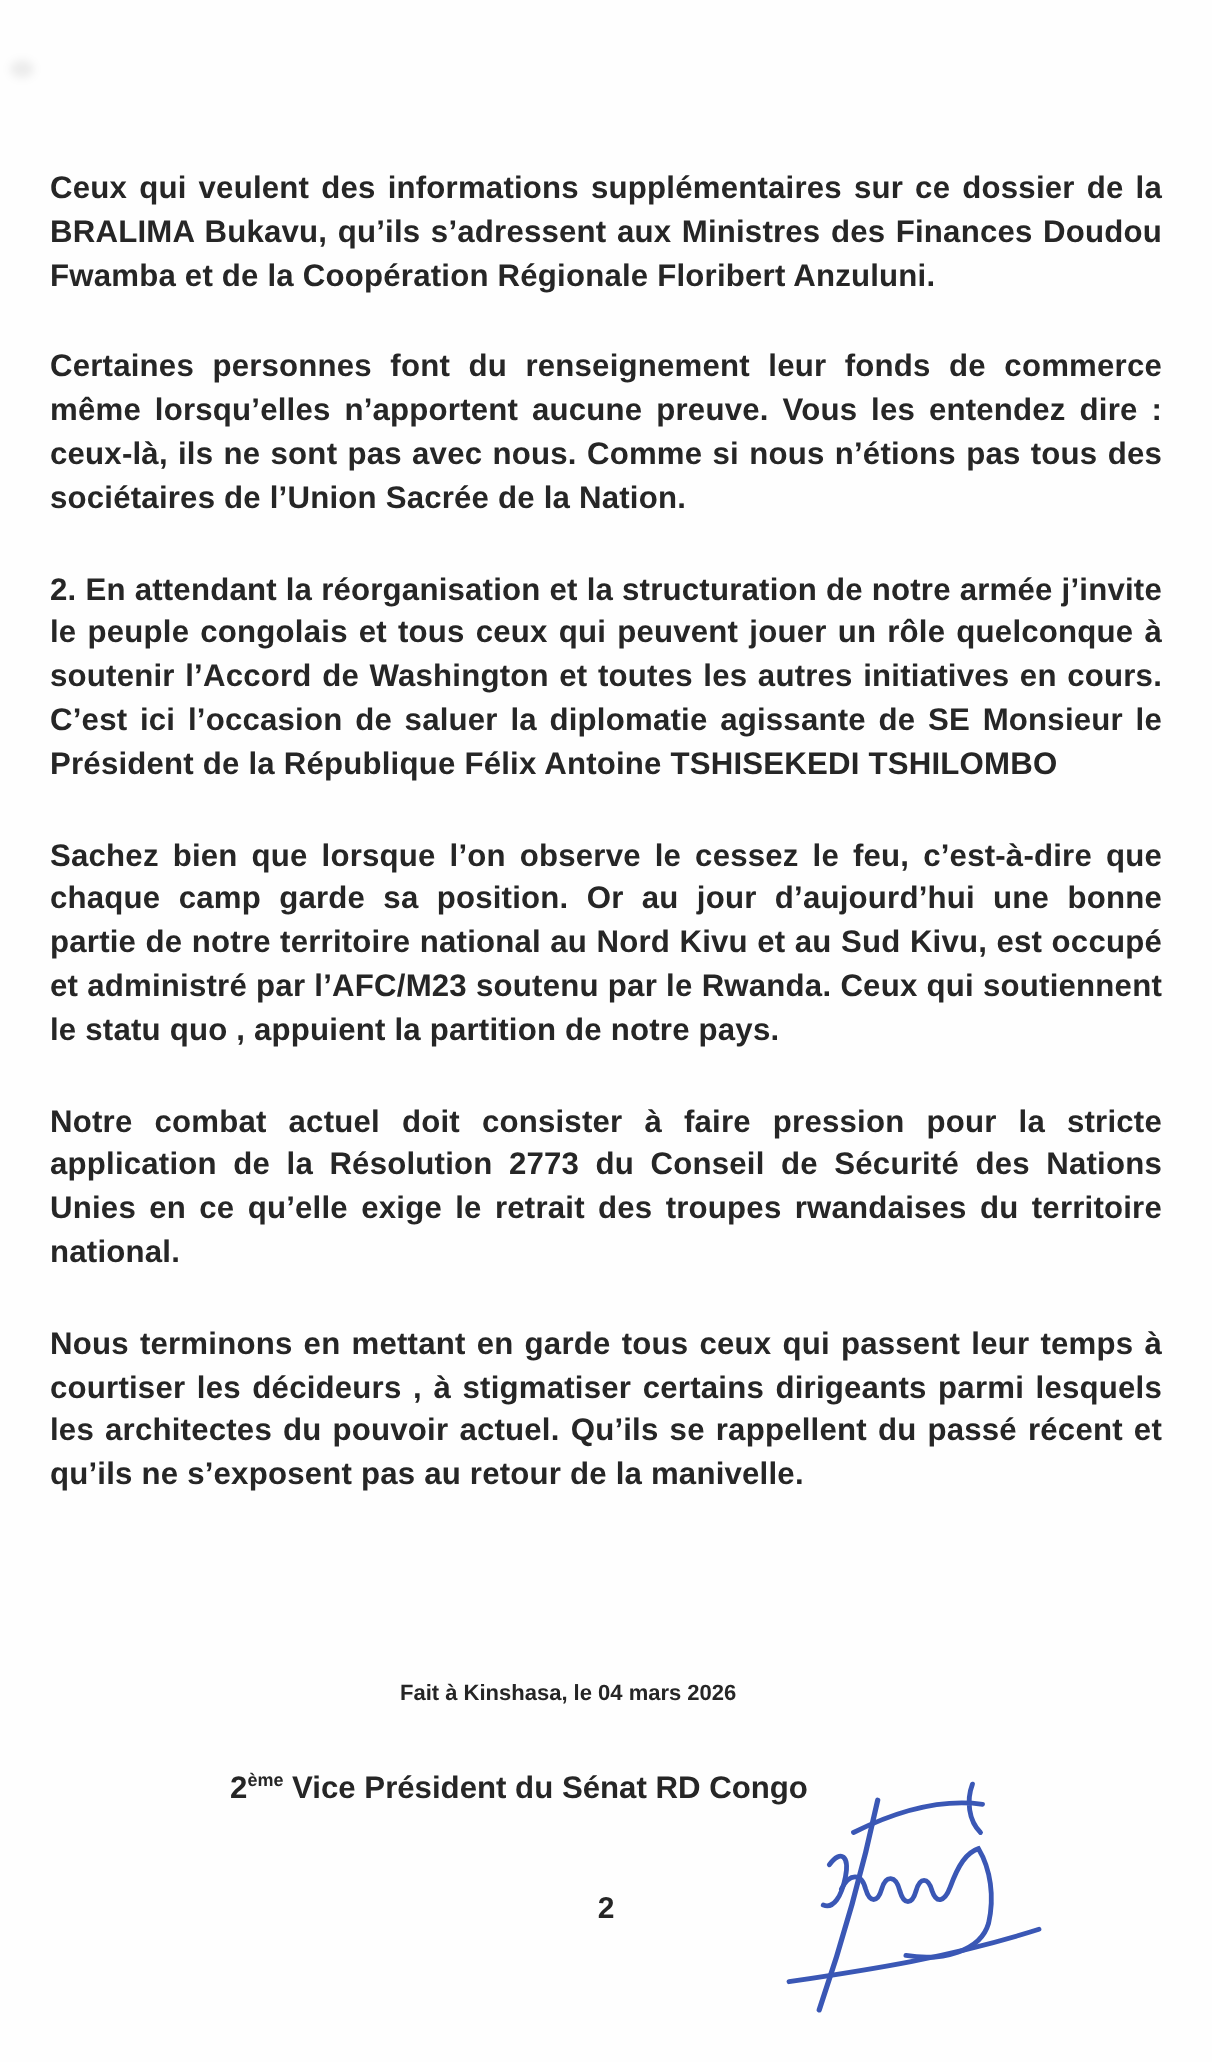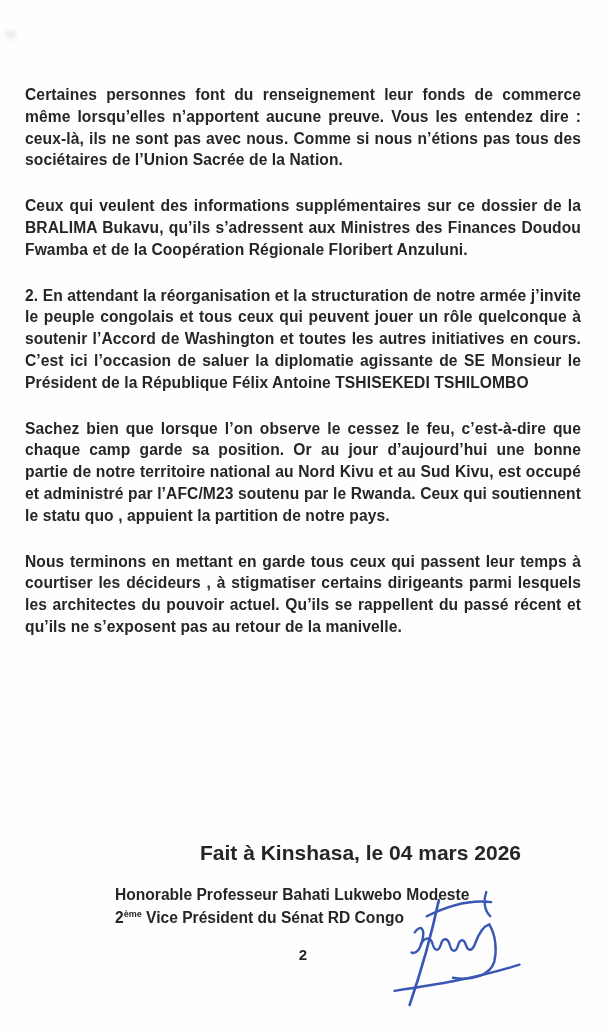--- a/index.html
+++ b/index.html
@@ -33,21 +33,21 @@
     line-height: 21.8px;
     font-weight: 700;
     text-align: justify;
     letter-spacing: 0.1px;
   }
   .para.no-gap { margin-bottom: 0; }
   .dateline {
     position: absolute;
     left: 200px;
     top: 841px;
-    font-size: 21px;
+    font-size: 11px;
     font-weight: 700;
     white-space: nowrap;
   }
   .sig-block {
     position: absolute;
     left: 115px;
     top: 883px;
     font-size: 15.6px;
     line-height: 23px;
     font-weight: 700;
@@ -75,31 +75,31 @@
   }
 </style>
 </head>
 <body>
 
 <div class="page">
 
   <div class="scan-smudge"></div>
 
   <div class="body-text">
+    <p class="para">Ceux qui veulent des informations supplémentaires sur ce dossier de la BRALIMA Bukavu, qu’ils s’adressent aux Ministres des Finances Doudou Fwamba et de la Coopération Régionale Floribert Anzuluni.</p>
     <p class="para">Certaines personnes font du renseignement leur fonds de commerce même lorsqu’elles n’apportent aucune preuve. Vous les entendez dire : ceux-là, ils ne sont pas avec nous. Comme si nous n’étions pas tous des sociétaires de l’Union Sacrée de la Nation.</p>
-    <p class="para">Ceux qui veulent des informations supplémentaires sur ce dossier de la BRALIMA Bukavu, qu’ils s’adressent aux Ministres des Finances Doudou Fwamba et de la Coopération Régionale Floribert Anzuluni.</p>
     <p class="para">2. En attendant la réorganisation et la structuration de notre armée j’invite le peuple congolais et tous ceux qui peuvent jouer un rôle quelconque à soutenir l’Accord de Washington et toutes les autres initiatives en cours. C’est ici l’occasion de saluer la diplomatie agissante de SE Monsieur le Président de la République Félix Antoine TSHISEKEDI TSHILOMBO</p>
     <p class="para">Sachez bien que lorsque l’on observe le cessez le feu, c’est-à-dire que chaque camp garde sa position. Or au jour d’aujourd’hui une bonne partie de notre territoire national au Nord Kivu et au Sud Kivu, est occupé et administré par l’AFC/M23 soutenu par le Rwanda. Ceux qui soutiennent le statu quo , appuient la partition de notre pays.</p>
+    <p class="para">Notre combat actuel doit consister à faire pression pour la stricte application de la Résolution 2773 du Conseil de Sécurité des Nations Unies en ce qu’elle exige le retrait des troupes rwandaises du territoire national.</p>
     <p class="para">Nous terminons en mettant en garde tous ceux qui passent leur temps à courtiser les décideurs , à stigmatiser certains dirigeants parmi lesquels les architectes du pouvoir actuel. Qu’ils se rappellent du passé récent et qu’ils ne s’exposent pas au retour de la manivelle.</p>
   </div>
 
   <div class="dateline">Fait à Kinshasa, le 04 mars 2026</div>
 
   <div class="sig-block">
-    <div>Honorable Professeur Bahati Lukwebo Modeste</div>
     <div><span>2</span><sup>ème</sup><span> Vice Président du Sénat RD Congo</span></div>
   </div>
 
   <div class="page-number">2</div>
 
   <svg class="signature-svg" viewBox="0 0 130 125" fill="none">
     <path d="M46 16 C40 44, 30 82, 17 120" stroke-width="2.6" stroke-linecap="round" stroke="#3a57b5"></path>
     <path d="M2 106 C42 100, 82 94, 126 80" stroke-width="2.4" stroke-linecap="round" stroke="#3a57b5"></path>
     <path d="M34 32 C54 22, 76 15, 98 18 M93 8 C90 16, 91 26, 97 32" stroke-width="2.4" stroke-linecap="round" stroke="#3a57b5"></path>
     <path d="M28 60 C32 52 38 52 40 60 C42 67 46 67 48 60 C50 53 55 53 57 61 C59 68 63 68 65 61 C67 54 71 54 73 61 C75 67 79 67 82 59 C86 48 90 42 96 40 C102 50 104 64 101 77 C97 91 78 96 60 93" stroke-width="2.4" stroke-linecap="round" stroke="#3a57b5"></path>

